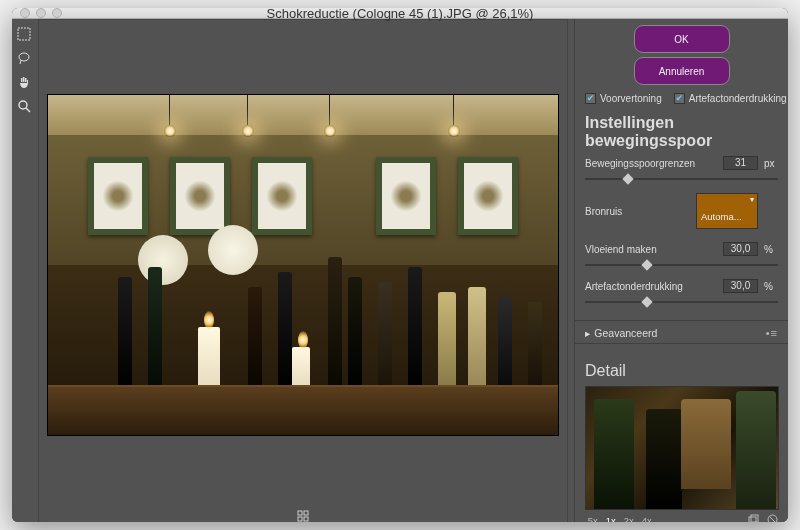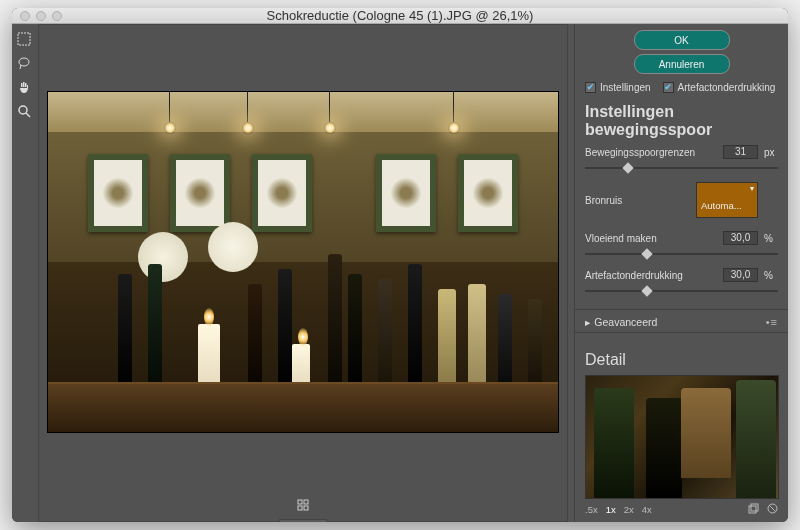--- a/index.html
+++ b/index.html
@@ -31,21 +31,21 @@
   .bottle { position:absolute; bottom:48px; width:14px; border-radius:3px 3px 1px 1px; }
   .candle { position:absolute; bottom:48px; width:22px; height:60px; background:linear-gradient(#fff8e0,#e8dcc0); border-radius:2px; }
   .candle::before { content:''; position:absolute; top:-16px; left:6px; width:10px; height:18px; background:radial-gradient(circle,#fff,#ffcc66 40%,rgba(255,150,0,0)); border-radius:50%; }
   .flower { position:absolute; width:50px; height:50px; border-radius:50%; }
   .statusbar { height: 22px; display: flex; align-items: center; gap: 8px; padding: 0 6px; font-size: 10px; color: #ddd; flex-direction: column; }
   .sb-icon { width:14px; height:14px; display:flex; align-items:center; justify-content:center; }
   .zoom-sel { background:#5a5a5a; border:1px solid #444; color:#ddd; font-size:10px; padding:1px 14px 1px 4px; position:relative;}
   .zoom-sel::after{content:'▾'; position:absolute; right:3px; font-size:8px;}
   .sidepanel { width: 214px; background: #535353; border-left:1px solid #404040; display:flex; flex-direction:column; padding:6px 10px 6px 10px; font-size:10.5px; color:#ddd; }
   .btnrow { display:flex; flex-direction:column; gap:4px; align-items:center; margin-bottom:8px; }
-  .ps-btn { width:96px; height:20px; border:1px solid #888; border-radius:9px; background:#0f766e; color:#eee; font-size:10px; display:flex; align-items:center; justify-content:center; cursor:pointer; }
+  .ps-btn { width:96px; height:28px; border:1px solid #888; border-radius:9px; background:#701a75; color:#eee; font-size:10px; display:flex; align-items:center; justify-content:center; cursor:pointer; }
   .chkrow { display:flex; gap:12px; margin-bottom:6px; }
   .chk { display:flex; align-items:center; gap:4px; font-size:10px; }
   .chkbox { width:11px; height:11px; background:#6a6a6a; border:1px solid #333; display:flex; align-items:center; justify-content:center; color:#6cf; font-size:9px; line-height:1;}
   .section-h { font-weight:600; font-size:16px; margin:4px 0 6px; }
   .ctrl { display:flex; align-items:center; gap:6px; margin-bottom:3px; font-size:10px;}
   .ctrl-label { flex:1; }
   .numbox { width:35px; height:14px; background:#464646; border:1px solid #333; color:#ddd; text-align:center; font-size:10px; line-height:12px;}
   .unit { width:14px; font-size:10px;}
   .slider { height:12px; position:relative; margin-bottom:8px; }
   .slider-track { position:absolute; top:5px; left:0; right:0; height:2px; background:#3a3a3a; }
@@ -162,21 +162,21 @@
       </div>
     </div>
     <div class="sidepanel">
       <div class="btnrow">
         <div class="ps-btn">OK</div>
         <div class="ps-btn">Annuleren</div>
       </div>
       <div class="chkrow">
         <div class="chk">
             <div class="chkbox">✔</div>
-            <span>Instellingen</span>
+            <span>Voorvertoning</span>
           </div>
         <div class="chk">
             <div class="chkbox">✔</div>
             <span>Artefactonderdrukking</span>
           </div>
       </div>
       <div class="section-h">Instellingen bewegingsspoor</div>
 
       <div class="ctrl">
         <div class="ctrl-label">Bewegingsspoorgrenzen</div>

